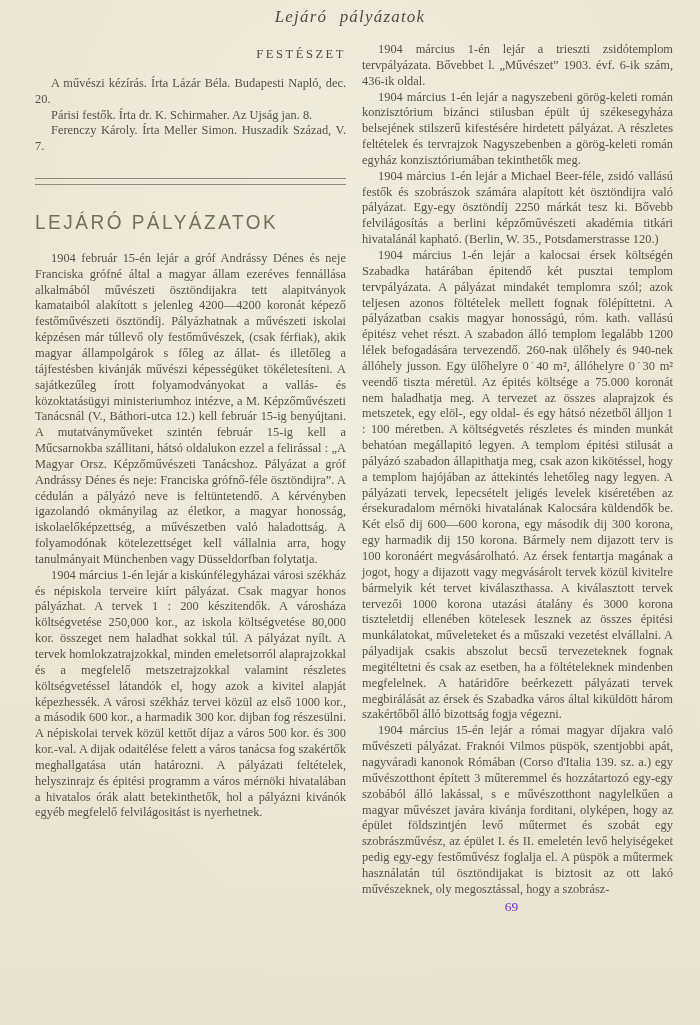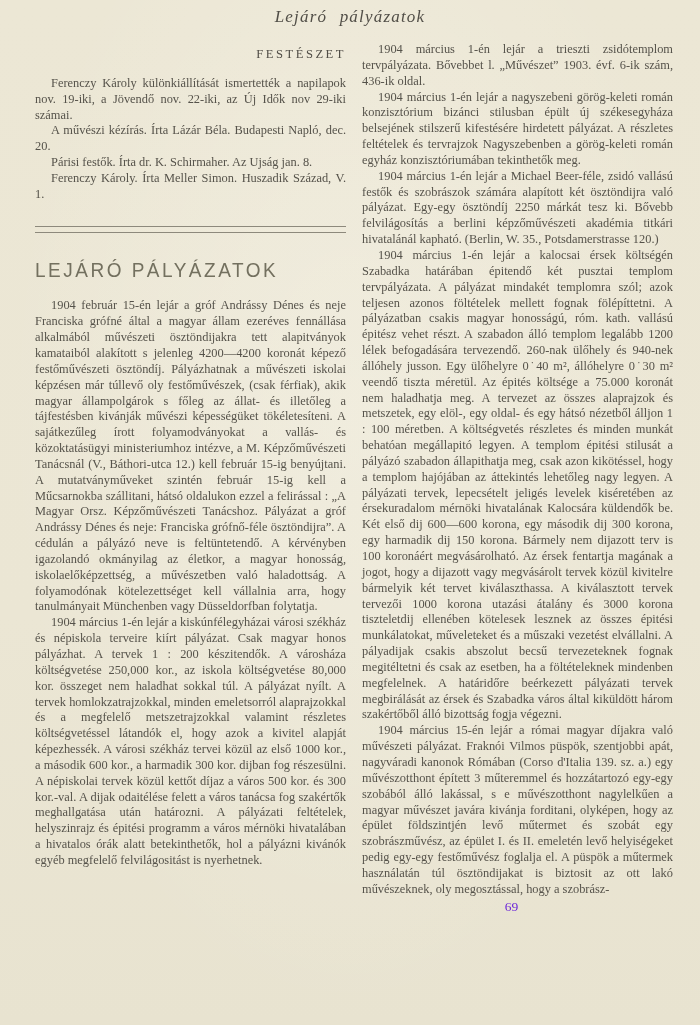--- a/index.html
+++ b/index.html
@@ -47,28 +47,27 @@
 </head>
 <body>
 
 <div class="running-title">Lejáró pályázatok</div>
 
 <div class="col col-left">
   <div class="festeszet-heading">FESTÉSZET</div>
 
   <div>
 
-      <p>Ferenczy Károly különkiállítását ismertették a napilapok nov. 19-iki, a Jövendő nov. 22-iki, az Új Idők nov 29-iki számai.</p>
 
 
       <p>A művészi kézírás. Írta Lázár Béla. Budapesti Napló, dec. 20.</p>
 
       <p>Párisi festők. Írta dr. K. Schirmaher. Az Ujság jan. 8.</p>
 
-      <p>Ferenczy Károly. Írta Meller Simon. Huszadik Század, V. 1.</p>
+      <p>Ferenczy Károly. Írta Meller Simon. Huszadik Század, V. 7.</p>
     </div>
 
   <div class="double-rule"></div>
 
   <div class="section-heading">LEJÁRÓ PÁLYÁZATOK</div>
 
   <div>
 
       <p>1904 február 15-én lejár a gróf Andrássy Dénes és neje Franciska grófné által a magyar állam ezeréves fennállása alkalmából művészeti ösztöndijakra tett alapitványok kamataiból alakított s jelenleg 4200—4200 koronát képező festőművészeti ösztöndíj. Pályázhatnak a művészeti iskolai képzésen már túllevő oly festőművészek, (csak férfiak), akik magyar állampolgárok s főleg az állat- és illetőleg a tájfestésben kivánják művészi képességüket tökéletesíteni. A sajátkezűleg írott folyamodványokat a vallás- és közoktatásügyi ministeriumhoz intézve, a M. Képzőművészeti Tanácsnál (V., Báthori-utca 12.) kell február 15-ig benyújtani. A mutatványműveket szintén február 15-ig kell a Műcsarnokba szállitani, hátsó oldalukon ezzel a felirással : „A Magyar Orsz. Képzőművészeti Tanácshoz. Pályázat a gróf Andrássy Dénes és neje: Franciska grófnő-féle ösztöndijra”. A cédulán a pályázó neve is feltüntetendő. A kérvényben igazolandó okmányilag az életkor, a magyar honosság, iskolaelőképzettség, a művészetben való haladottság. A folyamodónak kötelezettséget kell vállalnia arra, hogy tanulmányait Münchenben vagy Düsseldorfban folytatja.</p>
 

